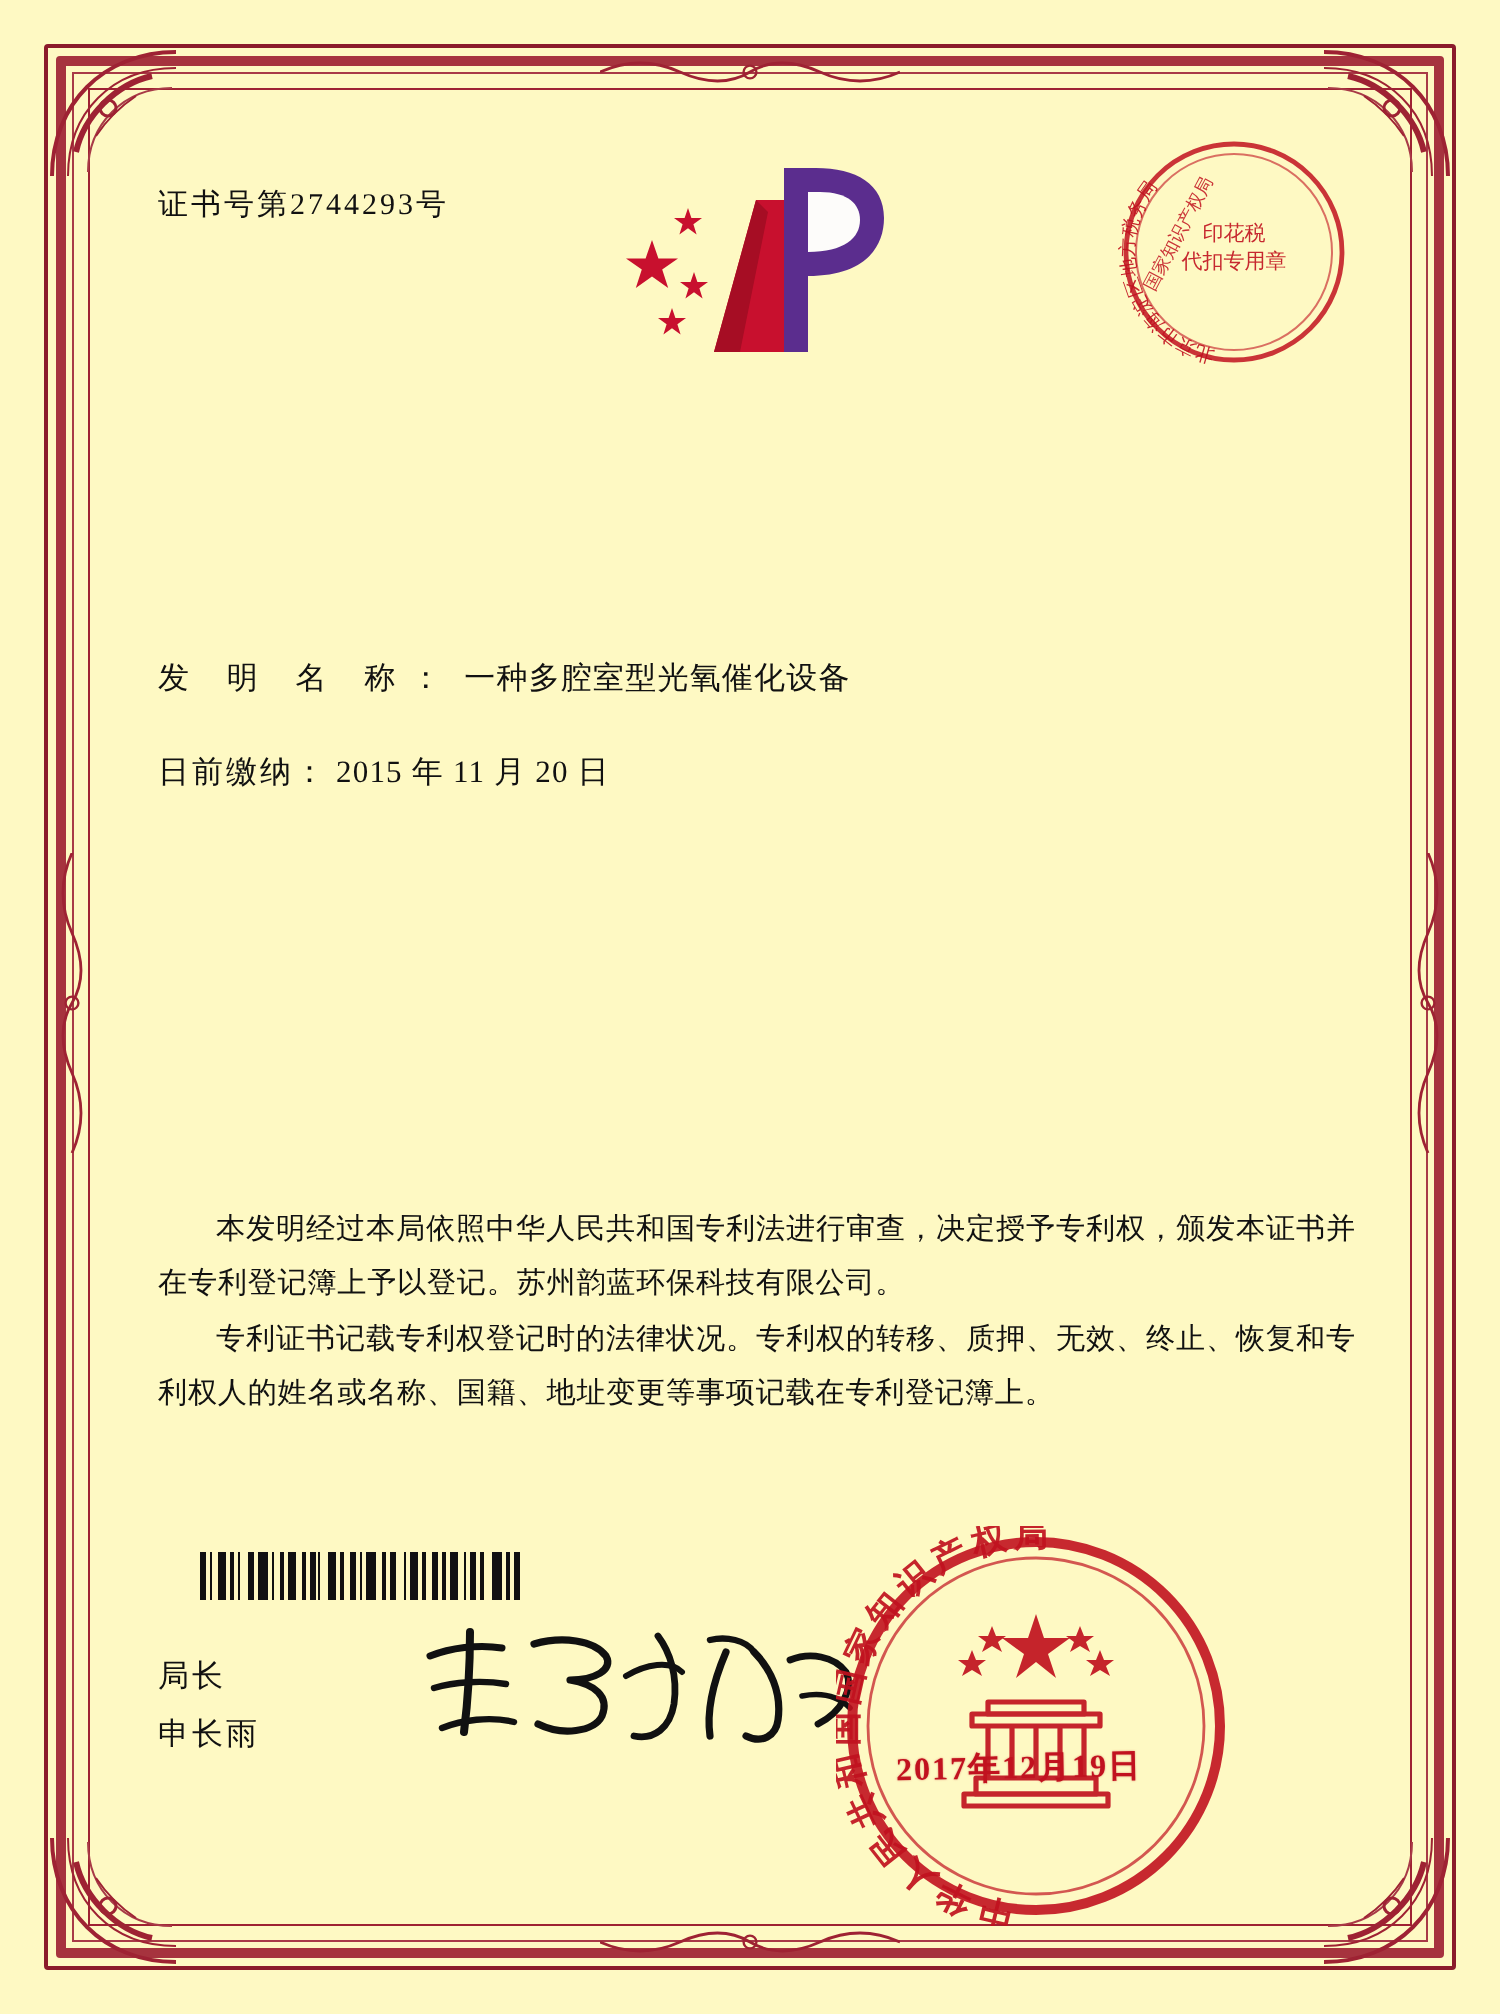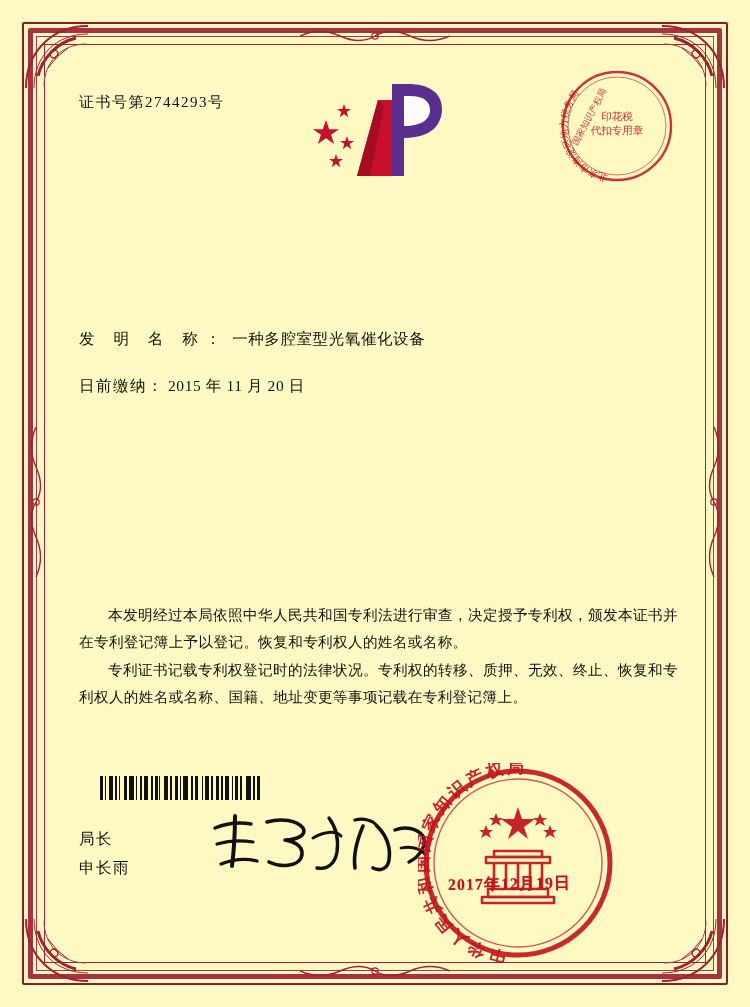--- a/index.html
+++ b/index.html
@@ -363,21 +363,21 @@
         <span class="field-label sp1">发 明 名 称：</span>
         <span class="field-value">一种多腔室型光氧催化设备</span>
       </div>
       <div class="field-row">
         <span class="field-label sp4">日前缴纳：</span>
         <span class="field-value">2015 年 11 月 20 日</span>
       </div>
     </div>
 
     <div class="paragraphs">
-      <p>本发明经过本局依照中华人民共和国专利法进行审查，决定授予专利权，颁发本证书并在专利登记簿上予以登记。恢复和专利权人的姓名或名称。</p>
+      <p>本发明经过本局依照中华人民共和国专利法进行审查，决定授予专利权，颁发本证书并在专利登记簿上予以登记。苏州韵蓝环保科技有限公司。</p>
       <p>专利证书记载专利权登记时的法律状况。专利权的转移、质押、无效、终止、恢复和专利权人的姓名或名称、国籍、地址变更等事项记载在专利登记簿上。</p>
     </div>
 
     <div class="barcode">
       <i style="width:3px"></i>
         <i style="width:2px;background:transparent"></i>
       <i style="width:1px"></i>
         <i style="width:3px;background:transparent"></i>
       <i style="width:4px"></i>
         <i style="width:2px;background:transparent"></i>

